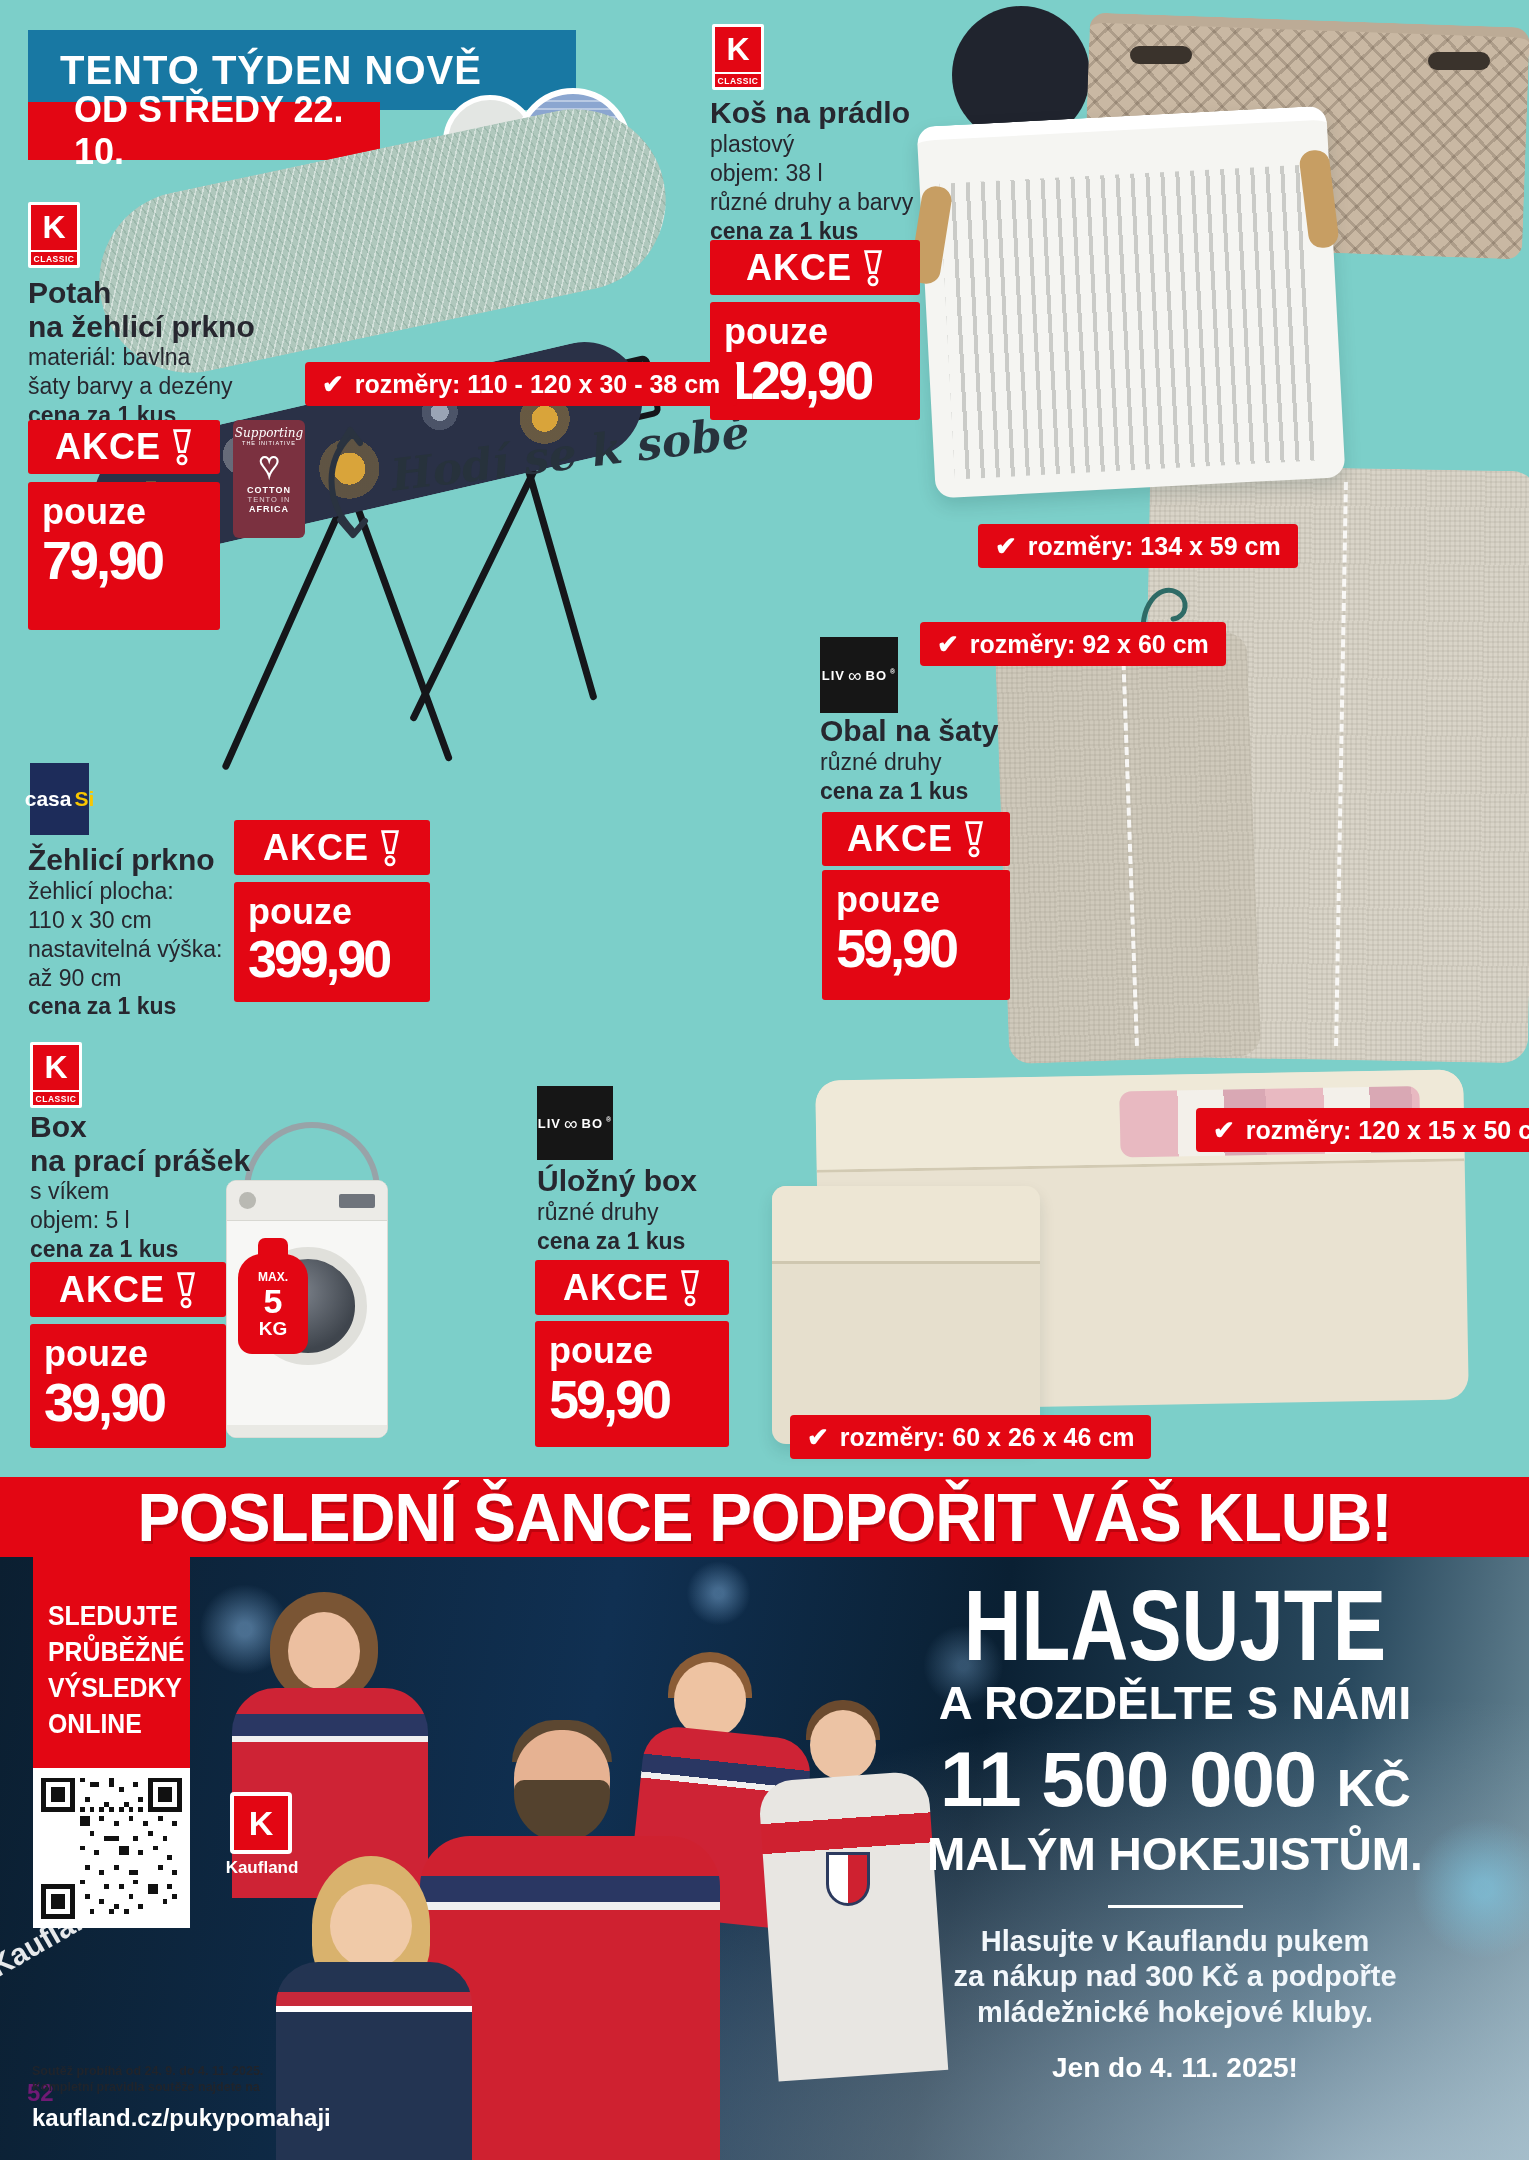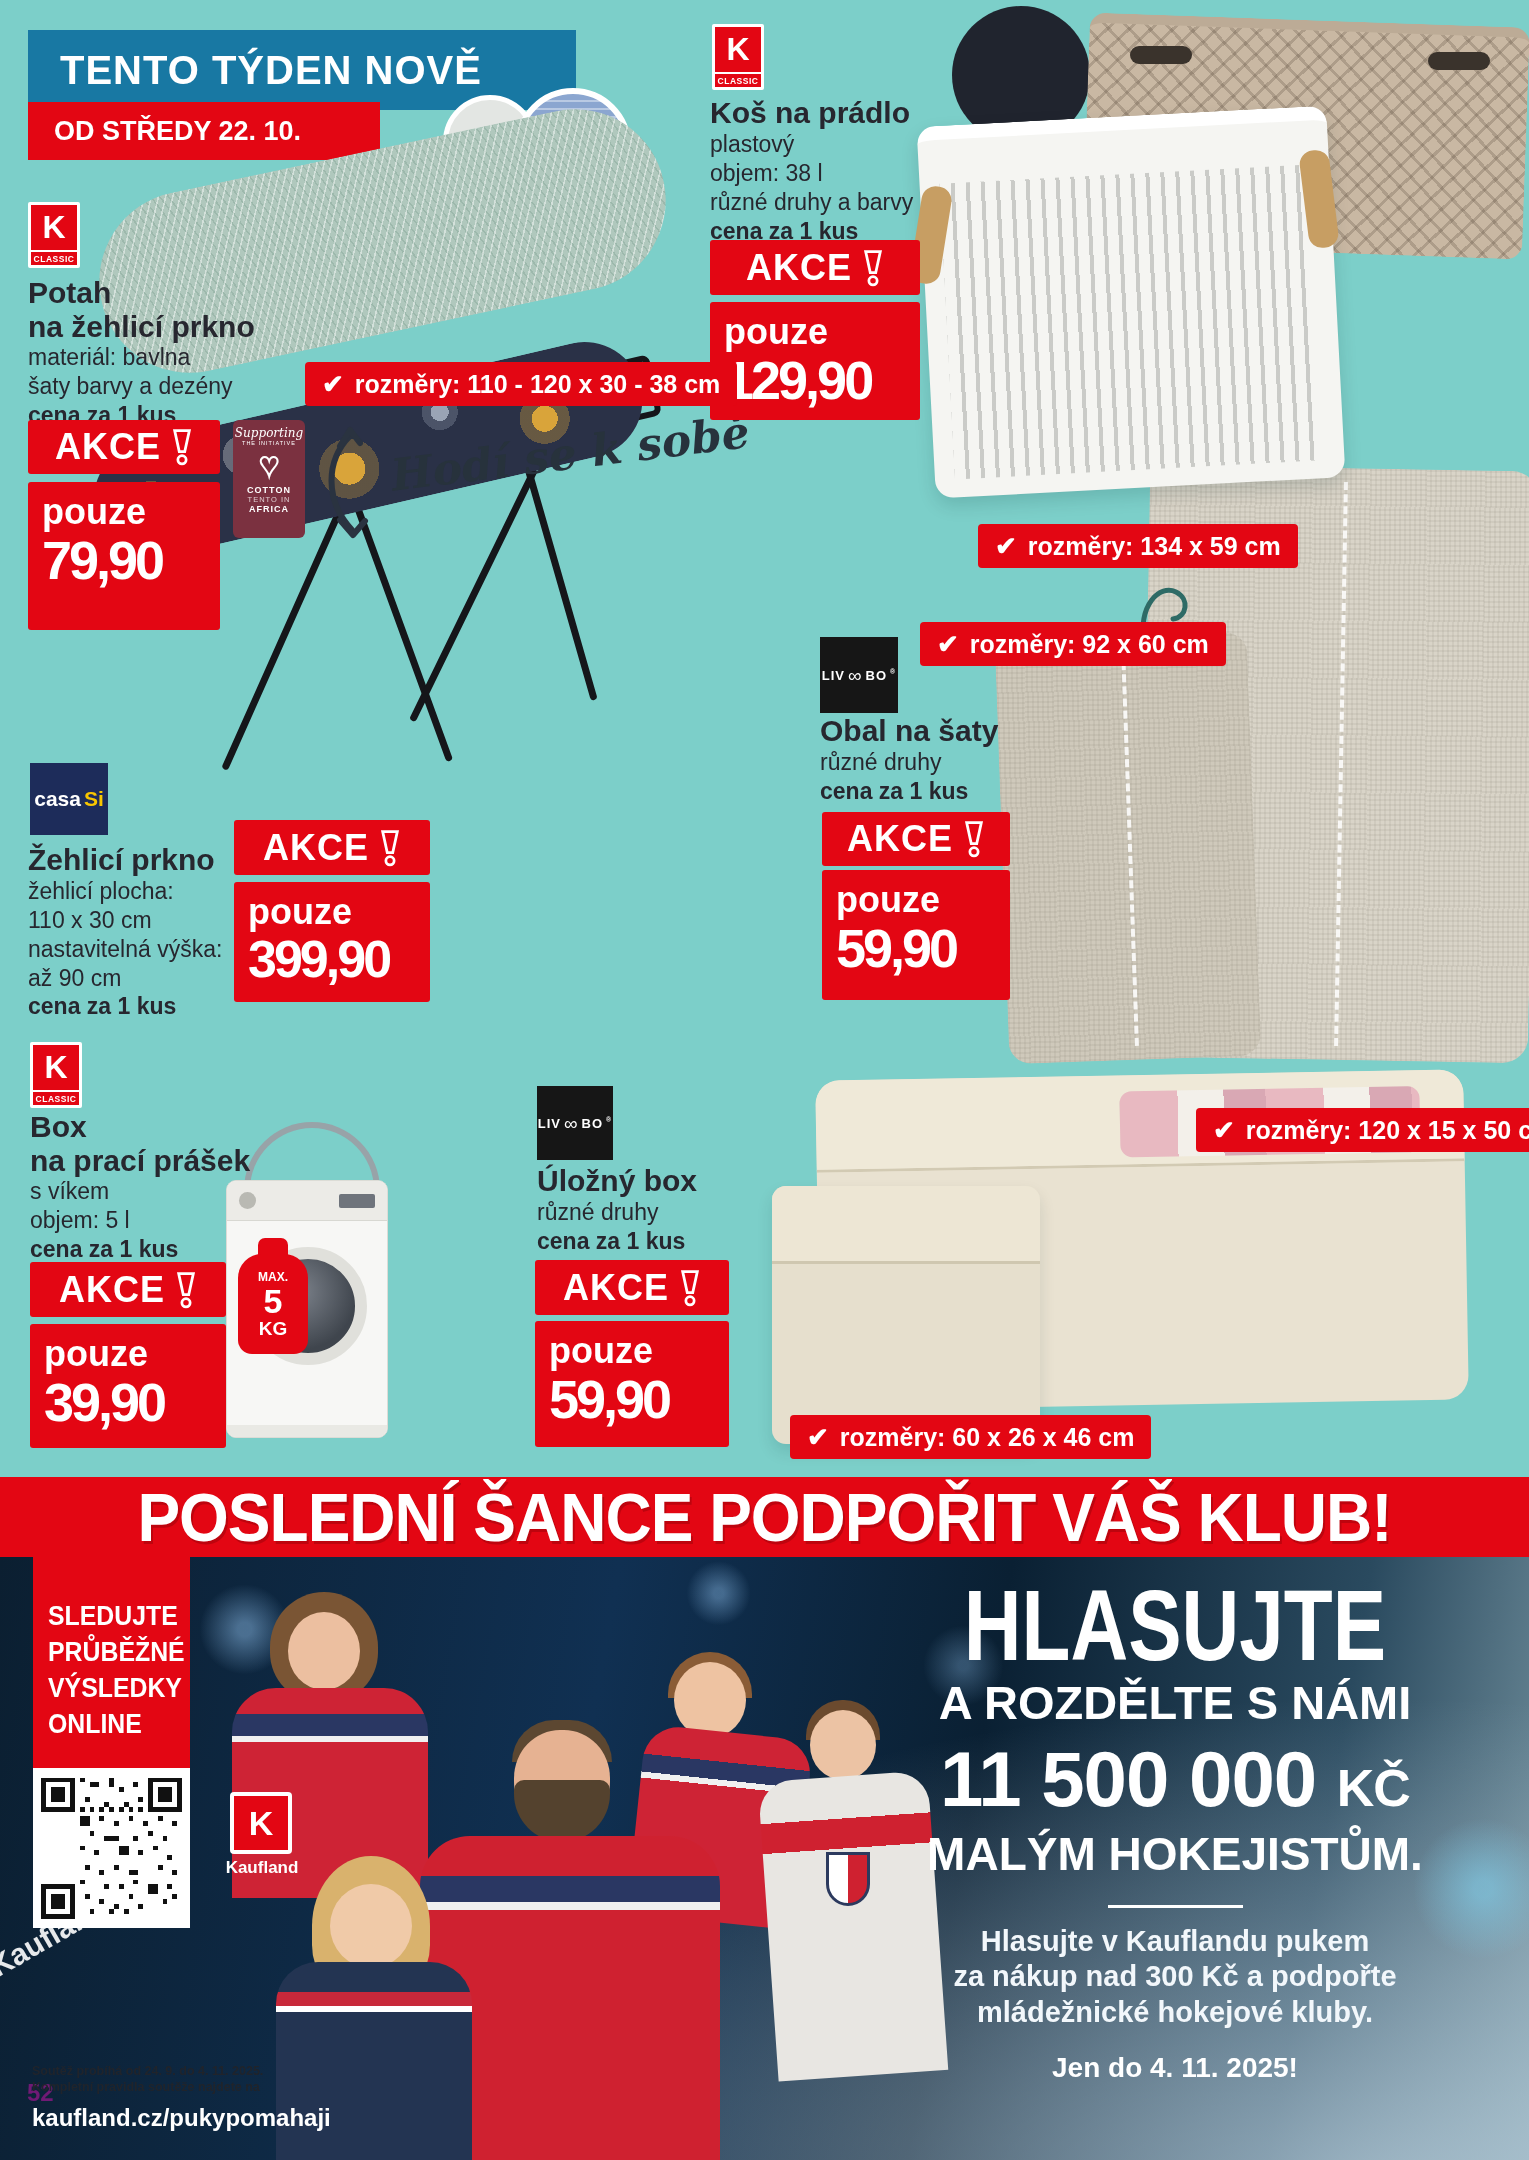--- a/index.html
+++ b/index.html
@@ -3,22 +3,22 @@
 <meta charset="utf-8">
 <style>
   * { margin:0; padding:0; box-sizing:border-box; }
   body { background:#555; font-family:"Liberation Sans", sans-serif; }
   #page { position:relative; width:1529px; height:2160px; background:#7ccfc9; overflow:hidden; margin:0 auto; }
   .abs { position:absolute; }
 
   
   .banner-blue { background:#1878a3; color:#fff; display:flex; align-items:center; padding-left:32px;
                  font-size:40px; font-weight:bold; letter-spacing:1px; }
-  .banner-red  { background:#e30613; color:#fff; display:flex; align-items:center; padding-left:26px;
-                 font-size:27px; font-weight:bold; }
+  .banner-red  { background:#e30613; color:#fff; display:flex; align-items:center; padding-left:46px;
+                 font-size:36px; font-weight:bold; }
 
   
   .kclassic { background:#fff; padding:3px; display:flex; flex-direction:column; gap:2px; border-radius:2px; z-index:3; }
   .kc-k { flex:1; background:#e30613; color:#fff; font-weight:bold; font-size:32px; display:flex; align-items:center; justify-content:center; }
   .kc-band { height:13px; background:#e30613; color:#fff; font-size:8.5px; font-weight:bold; display:flex; align-items:center; justify-content:center; letter-spacing:.5px; }
   .casasi { background:#1d2c5a; color:#fff; display:flex; align-items:center; justify-content:center; gap:3px;
             font-size:21px; font-weight:bold; z-index:3; }
   .casasi .si { color:#f8c600; }
   .livbo { background:#161616; color:#fff; display:flex; align-items:center; justify-content:center; gap:3px;
            font-size:13px; font-weight:bold; letter-spacing:1px; z-index:3; }
@@ -280,21 +280,21 @@
     <svg width="22" height="40" viewBox="0 0 24 42">
         <path d="M4 3 L20 3 L15 26 L9 26 Z" fill="none" stroke="#fff" stroke-width="3"></path>
         <circle cx="12" cy="35" r="4.5" fill="none" stroke="#fff" stroke-width="3"></circle>
       </svg>
   </div>
   <div class="abs price-box" style="left:822px;top:870px;width:188px;height:130px">
     <div class="pouze">pouze</div>
     <div class="price">59,90</div>
   </div>
 
-  <div class="abs casasi" style="left:30px;top:763px;width:78px;height:72px">
+  <div class="abs casasi" style="left:30px;top:763px;width:59px;height:72px">
     <span>casa</span>
     <span class="si">Si</span>
   </div>
   <div class="abs ptext" style="left:28px;top:843px;width:230px">
     <div class="p-title">Žehlicí prkno</div>
     <div class="p-detail">žehlicí plocha:</div>
     <div class="p-detail">110 x 30 cm</div>
     <div class="p-detail">nastavitelná výška:</div>
     <div class="p-detail">až 90 cm</div>
     <div class="p-detail p-unit">cena za 1 kus</div>

